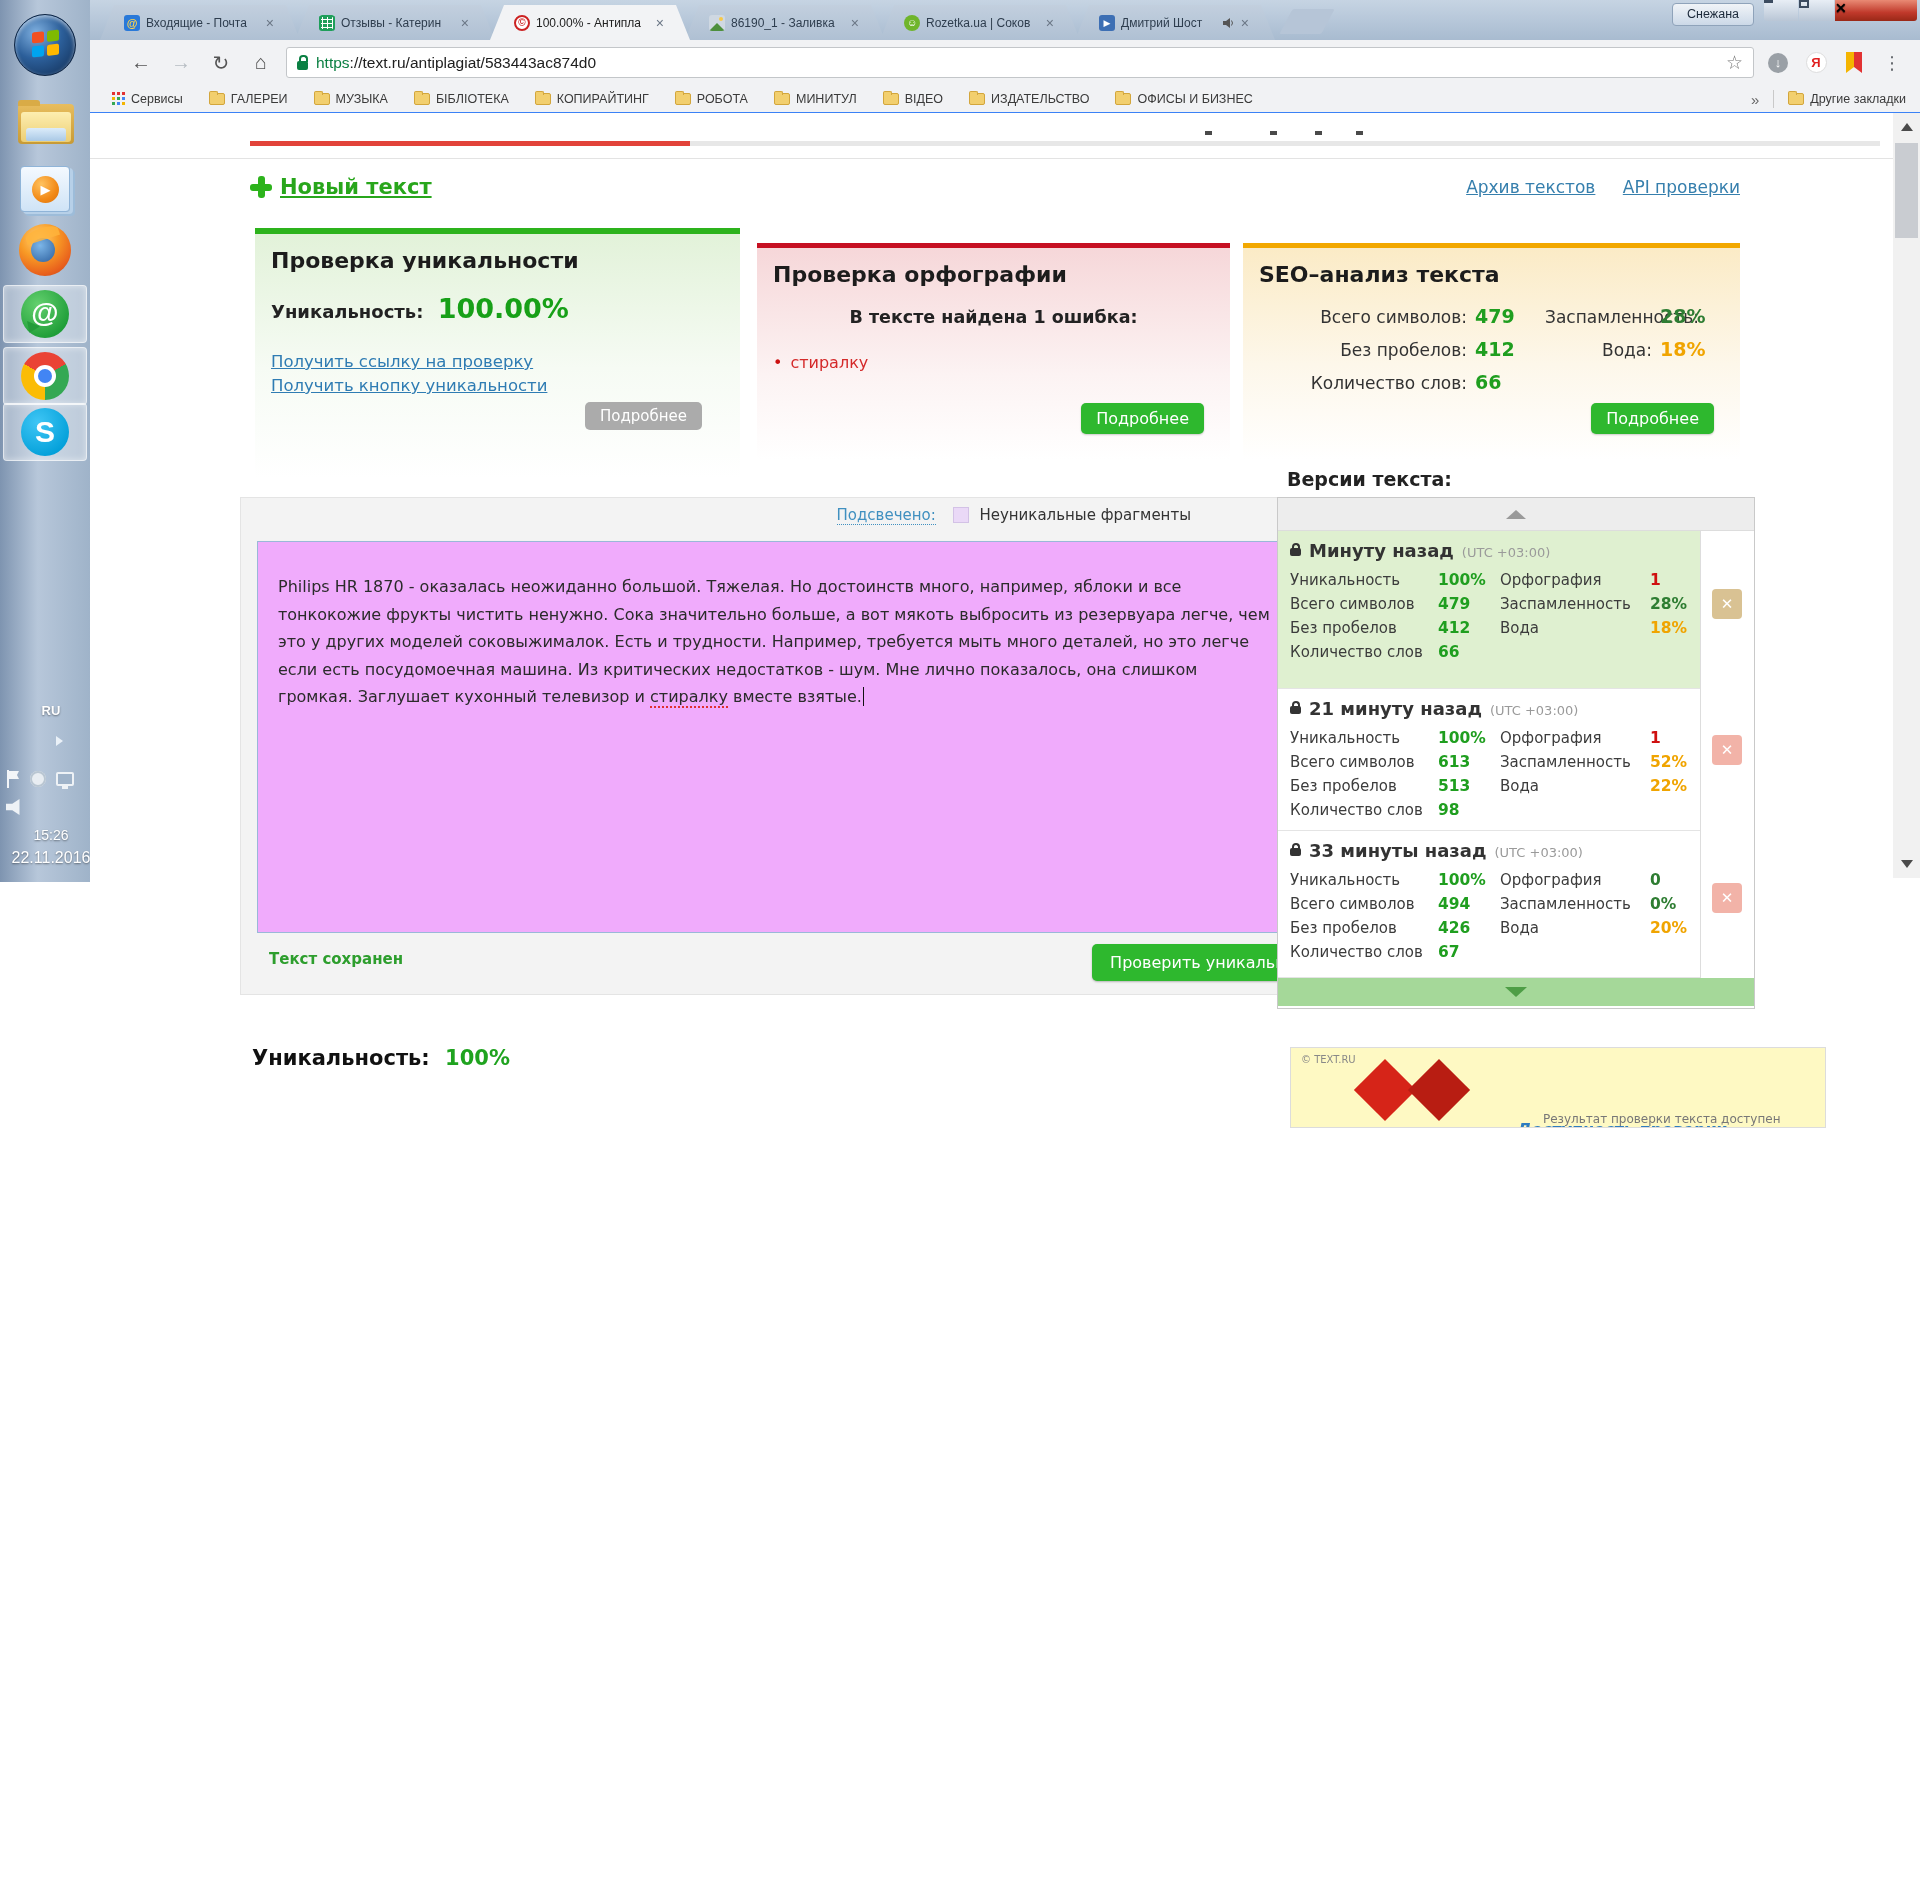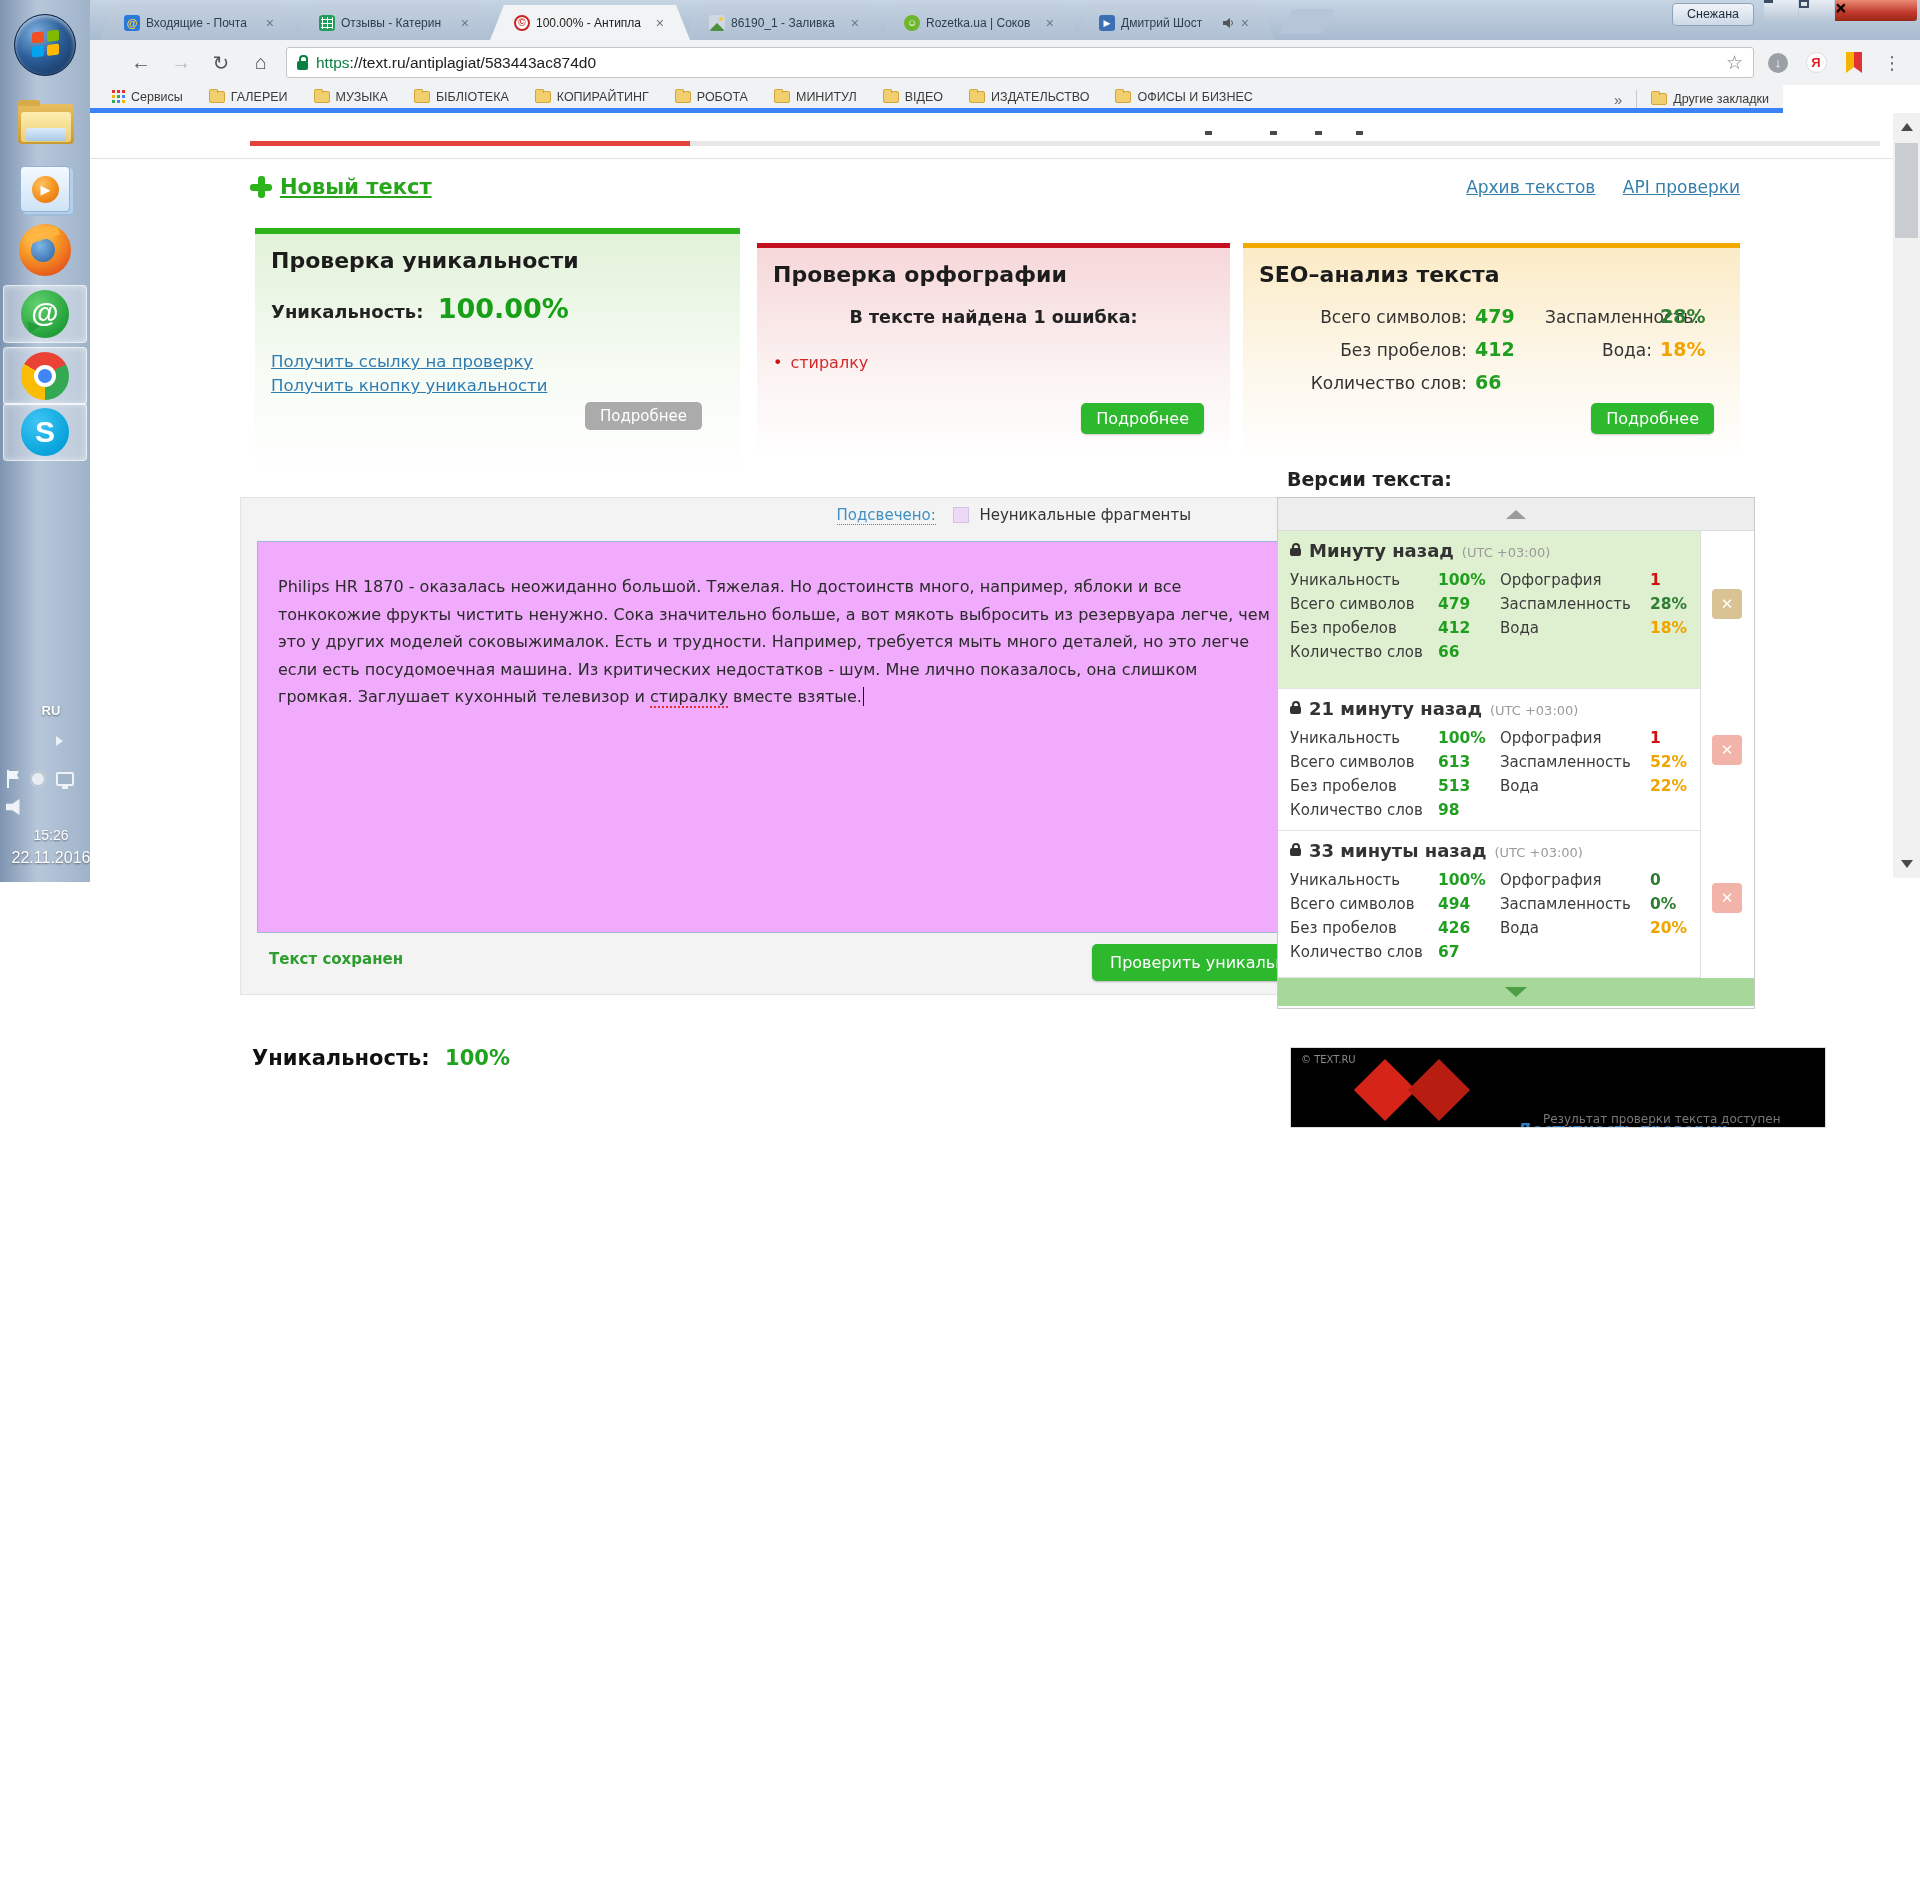--- a/index.html
+++ b/index.html
@@ -86,21 +86,21 @@
   .lockico::before { content:''; position:absolute; left:1.5px; top:-6px; width:5px; height:5px; border:2px solid #0b8043; border-bottom:none; border-radius:4px 4px 0 0; }
   .urltext { font-size:15.5px; color:#202020; flex:1; white-space:nowrap; overflow:hidden; }
   .urltext .scheme { color:#0b8043; }
   .star { font-size:19px; color:#767676; }
   .extico { width:28px; height:28px; display:flex; align-items:center; justify-content:center; }
   .ext-dl { width:20px; height:20px; border-radius:50%; background:#9aa0a6; color:#fff; font-size:13px; line-height:20px; text-align:center; }
   .ext-ya { width:21px; height:21px; border-radius:50%; background:#fff; border:1px solid #ddd; color:#e02020; font-weight:bold; font-size:13px; line-height:20px; text-align:center; }
   .ext-ribbon { width:16px; height:21px; background:linear-gradient(90deg,#f4b400 50%,#e23232 50%); clip-path:polygon(0 0,100% 0,100% 100%,50% 72%,0 100%); }
   .menu-dots { font-size:18px; color:#5f6368; letter-spacing:0; }
 
-  .bookmarks { position:absolute; left:0; top:85px; width:1693px; height:28px; background:#f1f2f4; border-bottom:5px solid #3b82f6; display:flex; padding:0 16px 0 22px; gap:26px; font-size:12.5px; color:#3a3a3a; }
+  .bookmarks { position:absolute; left:0; top:85px; width:1830px; height:28px; background:#f1f2f4; border-bottom:1px solid #3b82f6; display:flex; padding:0 16px 0 22px; gap:26px; font-size:12.5px; color:#3a3a3a; }
   .bm { display:flex; align-items:center; gap:6px; white-space:nowrap; }
   .bm-folder { width:16px; height:12px; background:#f2cf6e; border:1px solid #d3a63c; border-radius:2px; position:relative; }
   .bm-folder::before { content:''; position:absolute; left:-1px; top:-3px; width:7px; height:3px; background:#f2cf6e; border:1px solid #d3a63c; border-bottom:none; border-radius:2px 2px 0 0; }
   .bm-grid { width:13px; height:13px; display:grid; grid-template-columns:repeat(3,3px); grid-template-rows:repeat(3,3px); gap:2px; }
   .bm-grid i:nth-child(1){background:#e23232}.bm-grid i:nth-child(2){background:#e23232}.bm-grid i:nth-child(3){background:#e23232}
   .bm-grid i:nth-child(4){background:#f4b400}.bm-grid i:nth-child(5){background:#34a853}.bm-grid i:nth-child(6){background:#4285f4}
   .bm-grid i:nth-child(7){background:#34a853}.bm-grid i:nth-child(8){background:#4285f4}.bm-grid i:nth-child(9){background:#f4b400}
   .bm-right { position:absolute; right:14px; top:0; height:28px; display:flex; align-items:center; gap:14px; }
   .bm-chev { color:#666; font-size:15px; }
   .bm-div { width:1px; height:18px; background:#c9c9c9; }
@@ -173,21 +173,21 @@
   .vrow .vv { font-weight:bold; font-size:15.5px; }
   .xbtn { position:absolute; right:12px; width:30px; height:30px; border-radius:4px; color:#fff; font-weight:bold; font-size:15px; text-align:center; line-height:30px; cursor:pointer; }
   .xbtn.tan { background:#d9c293; }
   .xbtn.pink { background:#f2b3a8; }
   .vers-bottom { height:28px; background:#a5d899; display:flex; align-items:center; justify-content:center; }
   .tri-down { width:0; height:0; border-left:11px solid transparent; border-right:11px solid transparent; border-top:10px solid #4e9e46; }
 
   .result-line { position:absolute; left:162px; top:933px; font-size:21px; font-weight:bold; color:#111; }
   .result-line .rv { color:#1fa31f; margin-left:8px; }
   .btn-messages { position:absolute; left:918px; top:939px; width:260px; height:76px; background:linear-gradient(#9ccb4a,#7db32f); border-radius:3px; color:#fff; font-size:19px; font-weight:bold; display:flex; align-items:center; justify-content:center; cursor:pointer; }
-  .promo { position:absolute; left:1200px; top:934px; width:536px; height:81px; background:#000000; border:1px solid #dcdcdc; overflow:hidden; }
+  .promo { position:absolute; left:1200px; top:934px; width:536px; height:81px; background:#fef9c3; border:1px solid #dcdcdc; overflow:hidden; }
   .promo-logo { position:absolute; left:10px; top:6px; font-size:10px; color:#888; }
   .rx { position:absolute; width:44px; height:44px; background:#d62418; transform:rotate(45deg); top:20px; }
   .rx.a { left:72px; } .rx.b { left:126px; background:#b81d12; }
   .promo-title { position:absolute; left:226px; top:28px; font-size:16px; font-weight:bold; font-style:italic; color:#2d7cc0;margin-top:44px; }
   .promo-sub { position:absolute; left:252px; top:64px; font-size:12px; color:#777; }
 
   .scrollbar { position:absolute; right:0; top:113px; width:27px; height:765px; background:#f1f1f1; }
   .sb-btn { position:absolute; left:0; width:27px; height:28px; background:#f1f1f1; display:flex; align-items:center; justify-content:center; }
   .sb-up { top:0; } .sb-down { bottom:0; }
   .sb-tri-up { width:0; height:0; border-left:6px solid transparent; border-right:6px solid transparent; border-bottom:8px solid #4a4a4a; }

